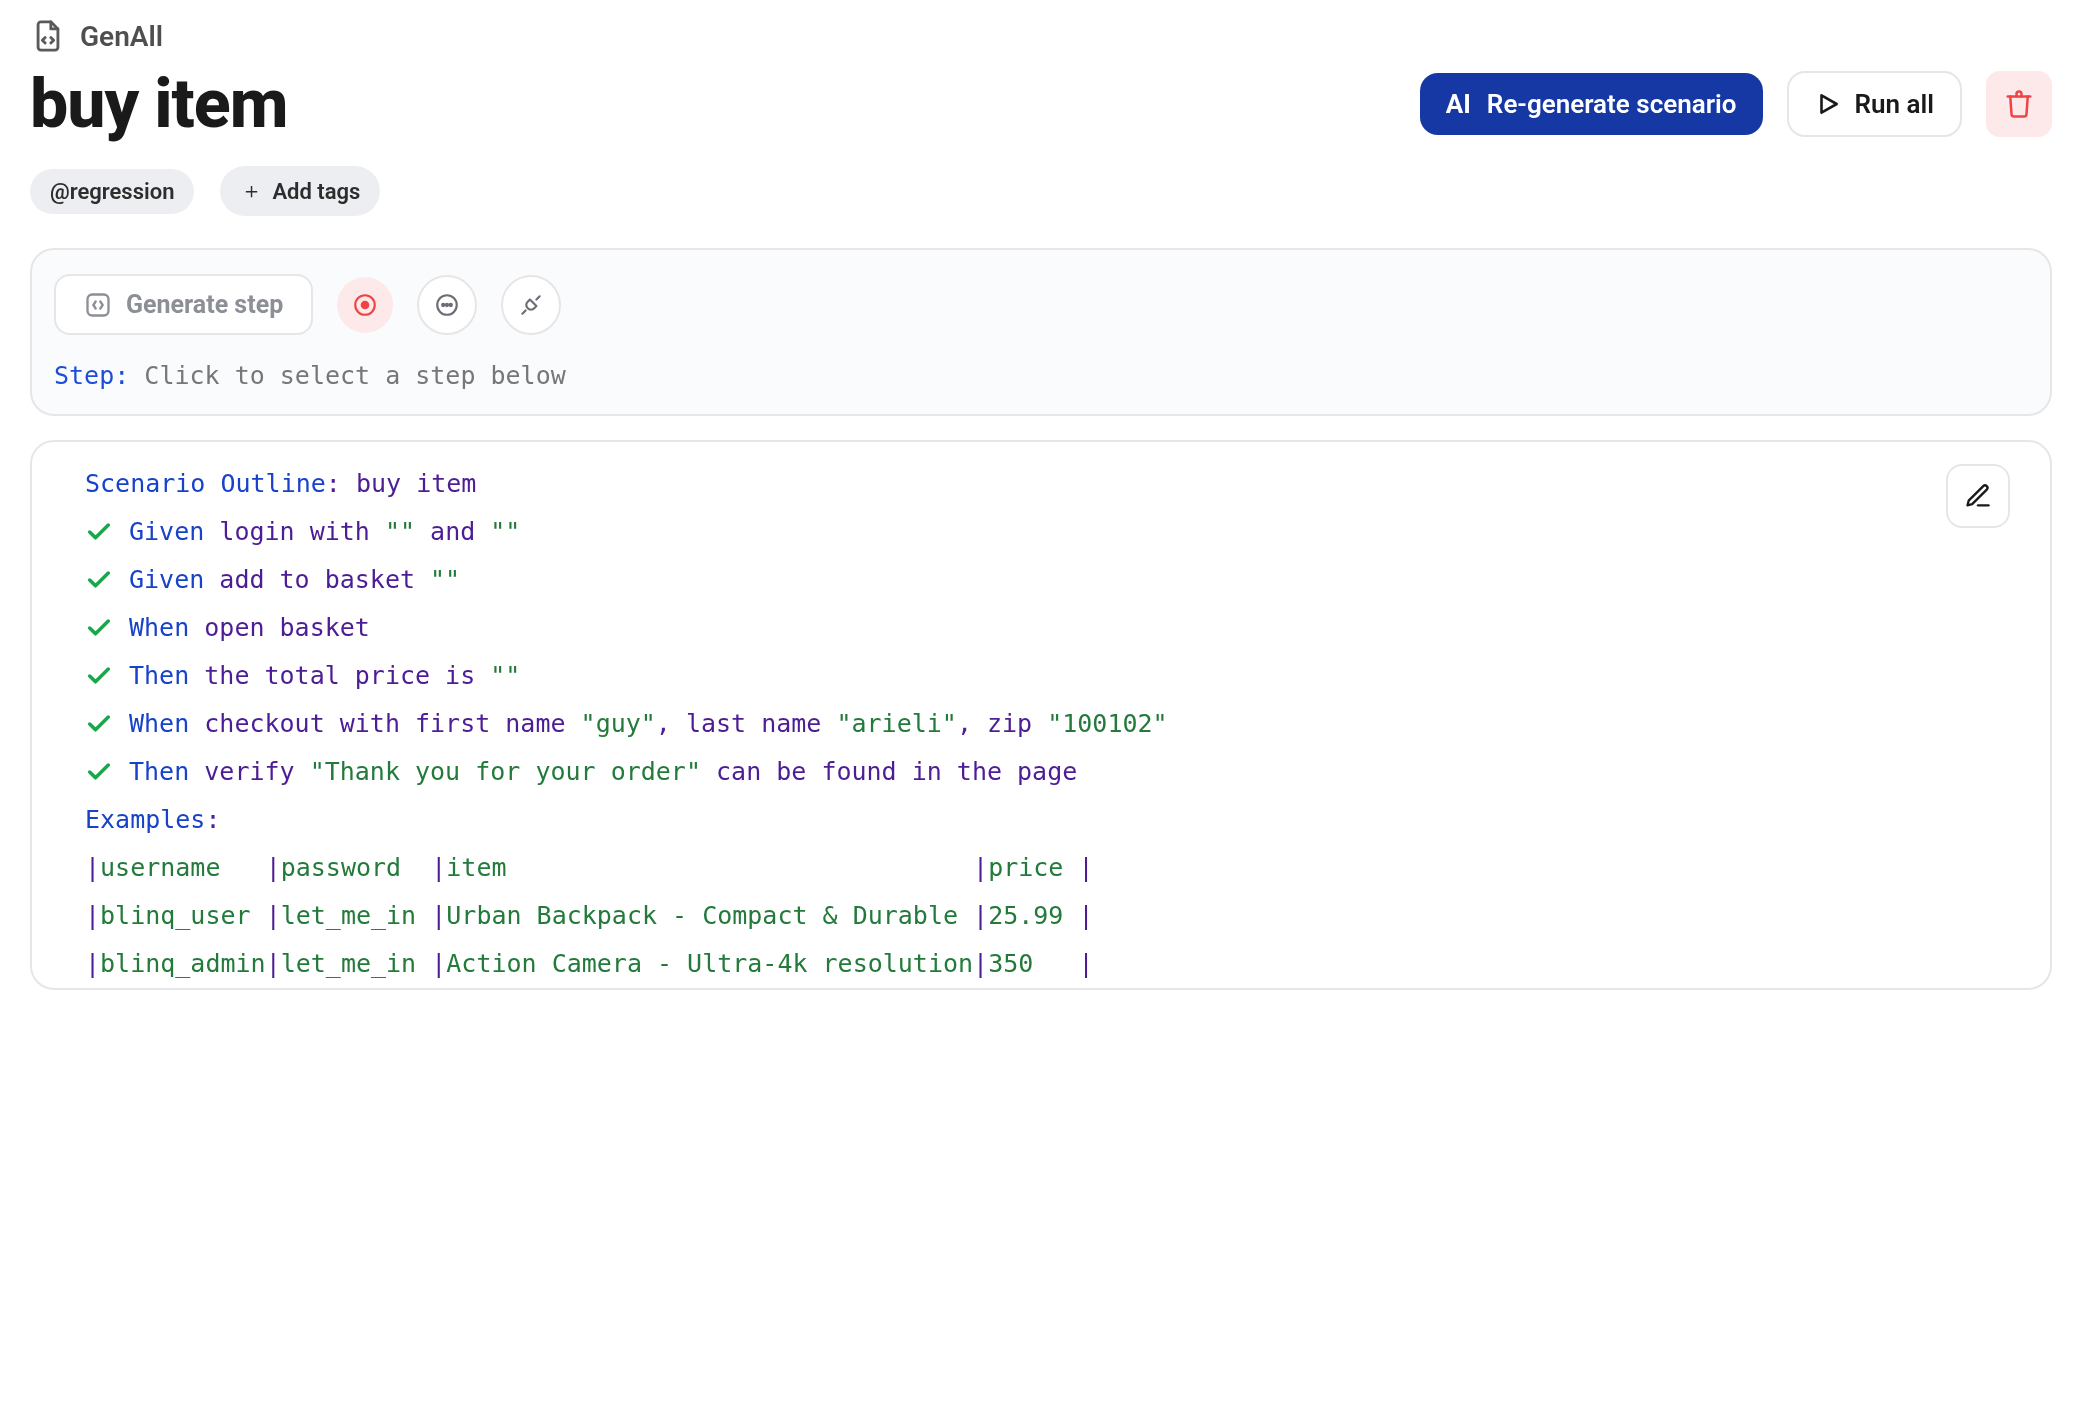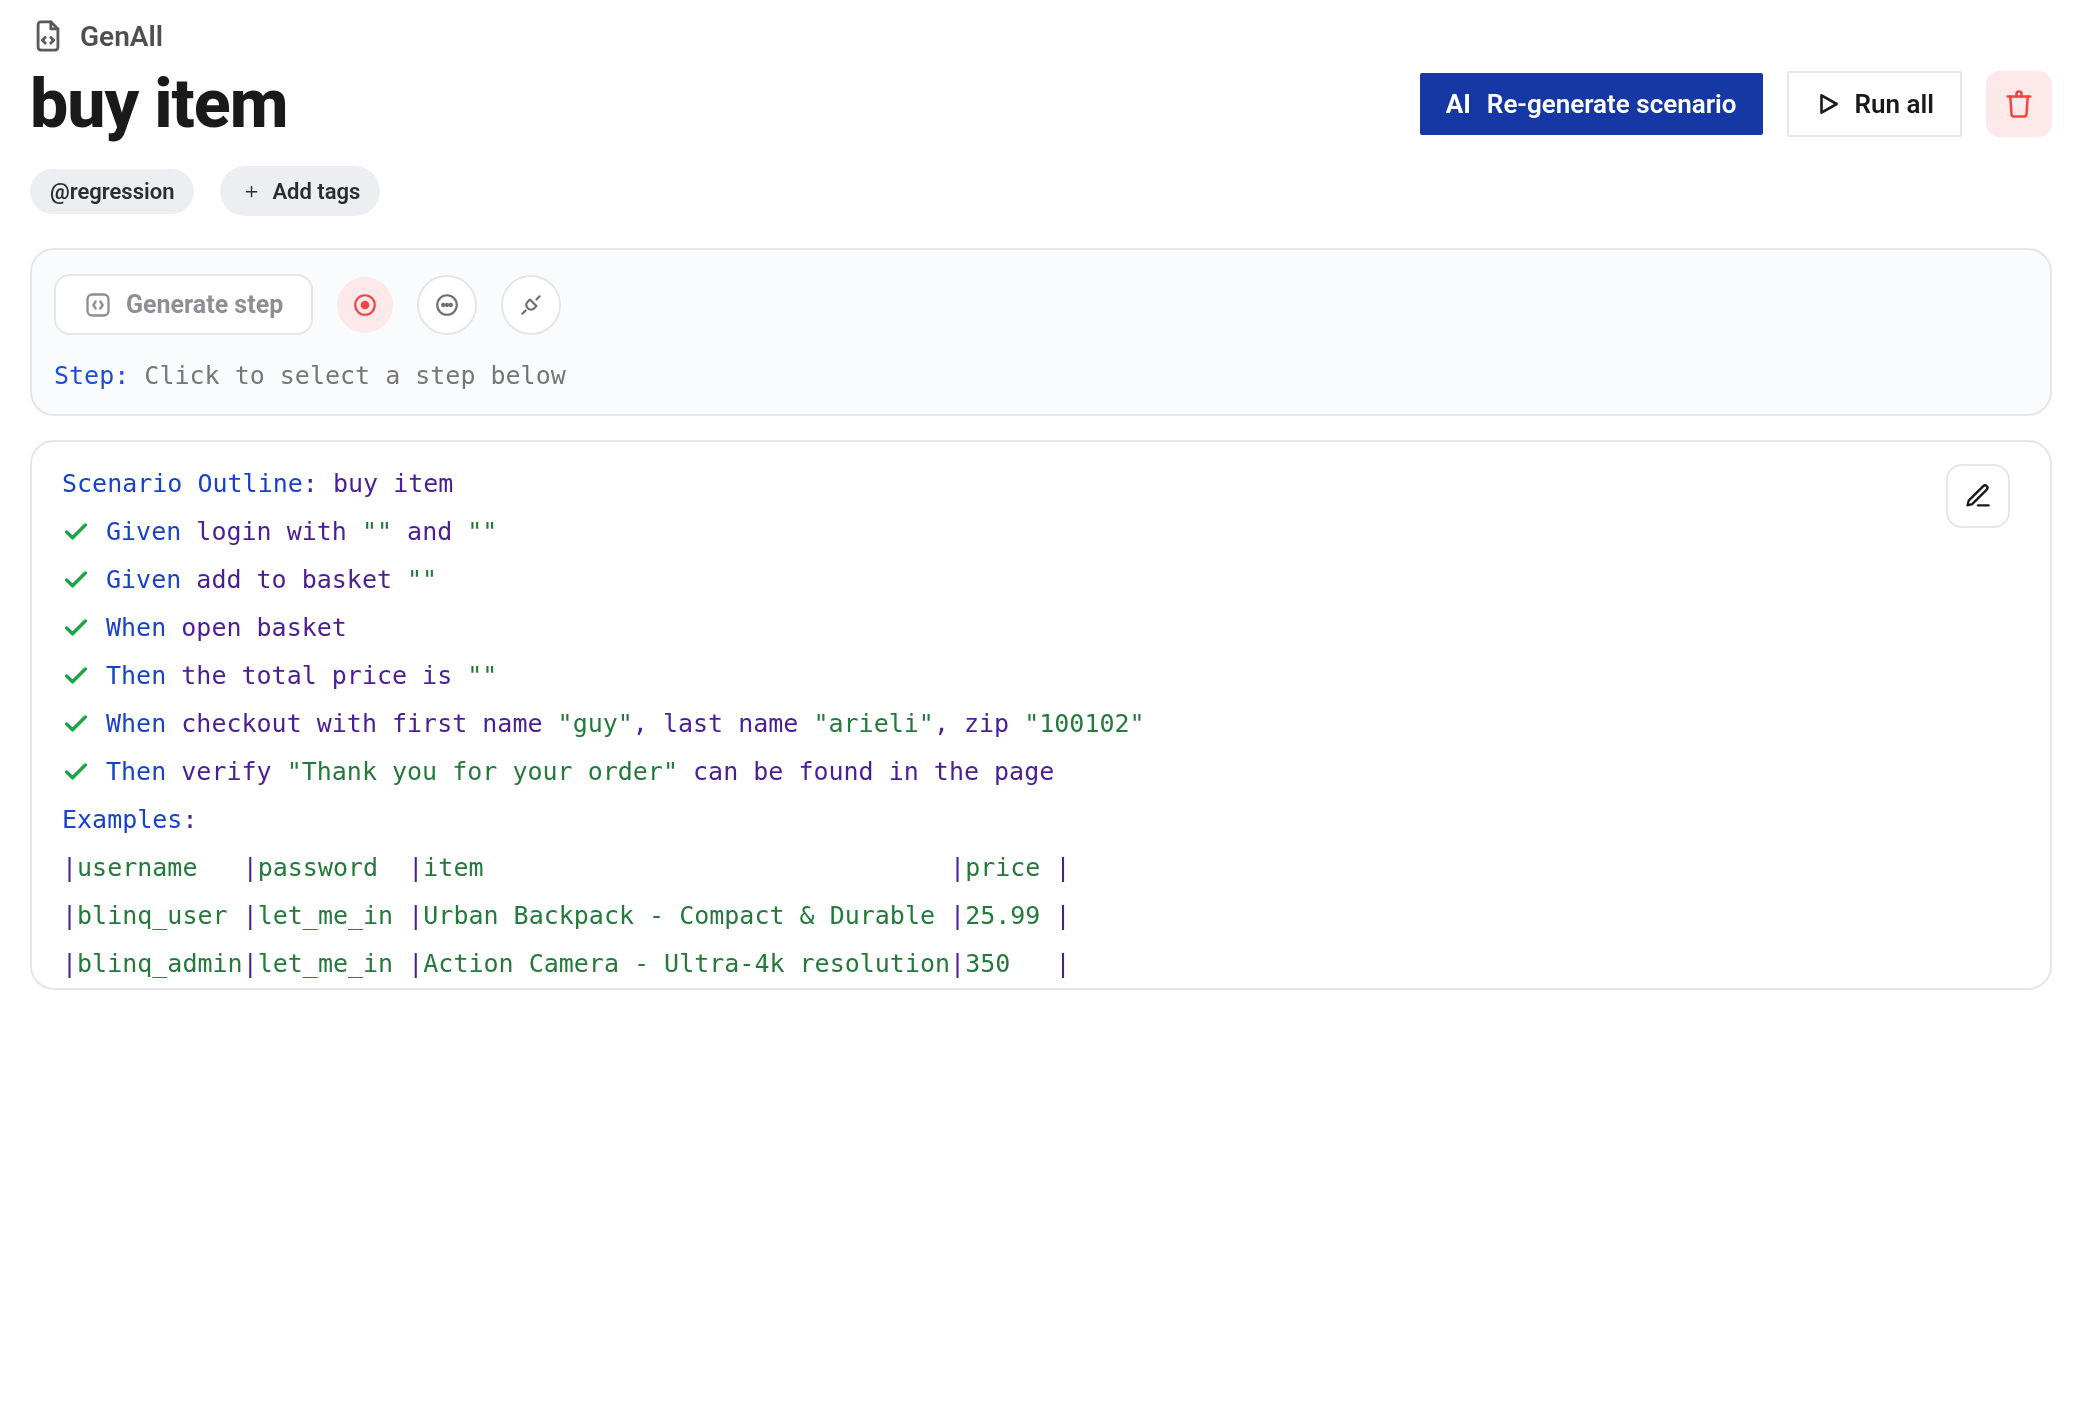--- a/index.html
+++ b/index.html
@@ -18,21 +18,21 @@
   html,body{margin:0;padding:0;font-family:-apple-system,BlinkMacSystemFont,"Segoe UI",Roboto,Helvetica,Arial,sans-serif;color:var(--text);background:#fff;}
   .wrap{padding:18px 30px 0 30px;}
   
   .brand{display:flex;align-items:center;gap:14px;margin-bottom:10px;}
   .brand .logo{width:36px;height:36px;display:flex;align-items:center;justify-content:center;color:#5a5a5a;}
   .brand .name{font-size:28px;font-weight:600;color:#4f4f4f;}
   
   .title-row{display:flex;align-items:center;justify-content:space-between;margin-top:8px;}
   .title{font-size:68px;font-weight:800;letter-spacing:-1px;}
   .actions{display:flex;align-items:center;gap:24px;}
-  .btn{display:inline-flex;align-items:center;gap:14px;border-radius:2px;padding:16px 26px;font-size:26px;font-weight:600;cursor:pointer;user-select:none;}
+  .btn{display:inline-flex;align-items:center;gap:14px;border-radius:18px;padding:16px 26px;font-size:26px;font-weight:600;cursor:pointer;user-select:none;}
   .btn-primary{background:var(--accent);color:#fff;}
   .btn-primary .ai{font-weight:700;margin-right:2px;}
   .btn-outline{background:#fff;border:2px solid var(--border);}
   .btn-icon{width:66px;height:66px;border-radius:14px;display:flex;align-items:center;justify-content:center;}
   .btn-delete{background:var(--orange-bg);}
   .btn-delete svg{stroke:var(--orange);}
   
   .tags{display:flex;align-items:center;gap:26px;margin-top:22px;}
   .chip{background:var(--chip);border-radius:999px;padding:10px 20px;font-size:22px;font-weight:600;color:#2d2d2d;display:inline-flex;align-items:center;gap:10px;}
   .chip.add{color:#2d2d2d;font-weight:600;}
@@ -40,21 +40,21 @@
   
   .panel{margin-top:32px;border:2px solid var(--border);border-radius:24px;background:var(--panel-bg);padding:24px 22px;}
   .panel-tools{display:flex;align-items:center;gap:24px;}
   .gen-step{display:inline-flex;align-items:center;gap:14px;background:#fff;border:2px solid var(--border);border-radius:16px;padding:14px 28px;font-size:25px;font-weight:700;color:#8c8f96;}
   .round-btn{width:56px;height:56px;border-radius:50%;background:#fff;border:2px solid var(--border);display:flex;align-items:center;justify-content:center;}
   .round-btn.record{background:var(--orange-bg);border:none;}
   .step-line{margin-top:26px;font-family:ui-monospace,SFMono-Regular,Menlo,Consolas,monospace;font-size:25px;color:#777;}
   .step-line .label{color:#1d4ed8;}
   
   .code-wrap{position:relative;margin-top:24px;border:2px solid var(--border);border-radius:24px;height:546px;overflow:auto;}
-  .code{font-family:ui-monospace,SFMono-Regular,Menlo,Consolas,monospace;font-size:25px;line-height:48px;padding:18px 30px 30px 30px;white-space:pre;}
+  .code{font-family:ui-monospace,SFMono-Regular,Menlo,Consolas,monospace;font-size:25px;line-height:48px;padding:18px 30px 30px 30px;white-space:pre;margin-left:23px;}
   .edit-fab{position:absolute;top:22px;right:40px;width:60px;height:60px;border-radius:16px;background:#fff;border:2px solid var(--border);display:flex;align-items:center;justify-content:center;}
   .code .kw{color:var(--keyword);}
   .code .str{color:var(--string);}
   .code .ex{color:var(--string);}
   .code .txt{color:#4c1d95;}
   .code-line{display:flex;align-items:center;}
   .check{display:inline-flex;width:44px;justify-content:flex-start;}
   .check svg{stroke:var(--green);}
   
   .code-wrap::-webkit-scrollbar{width:18px;}

